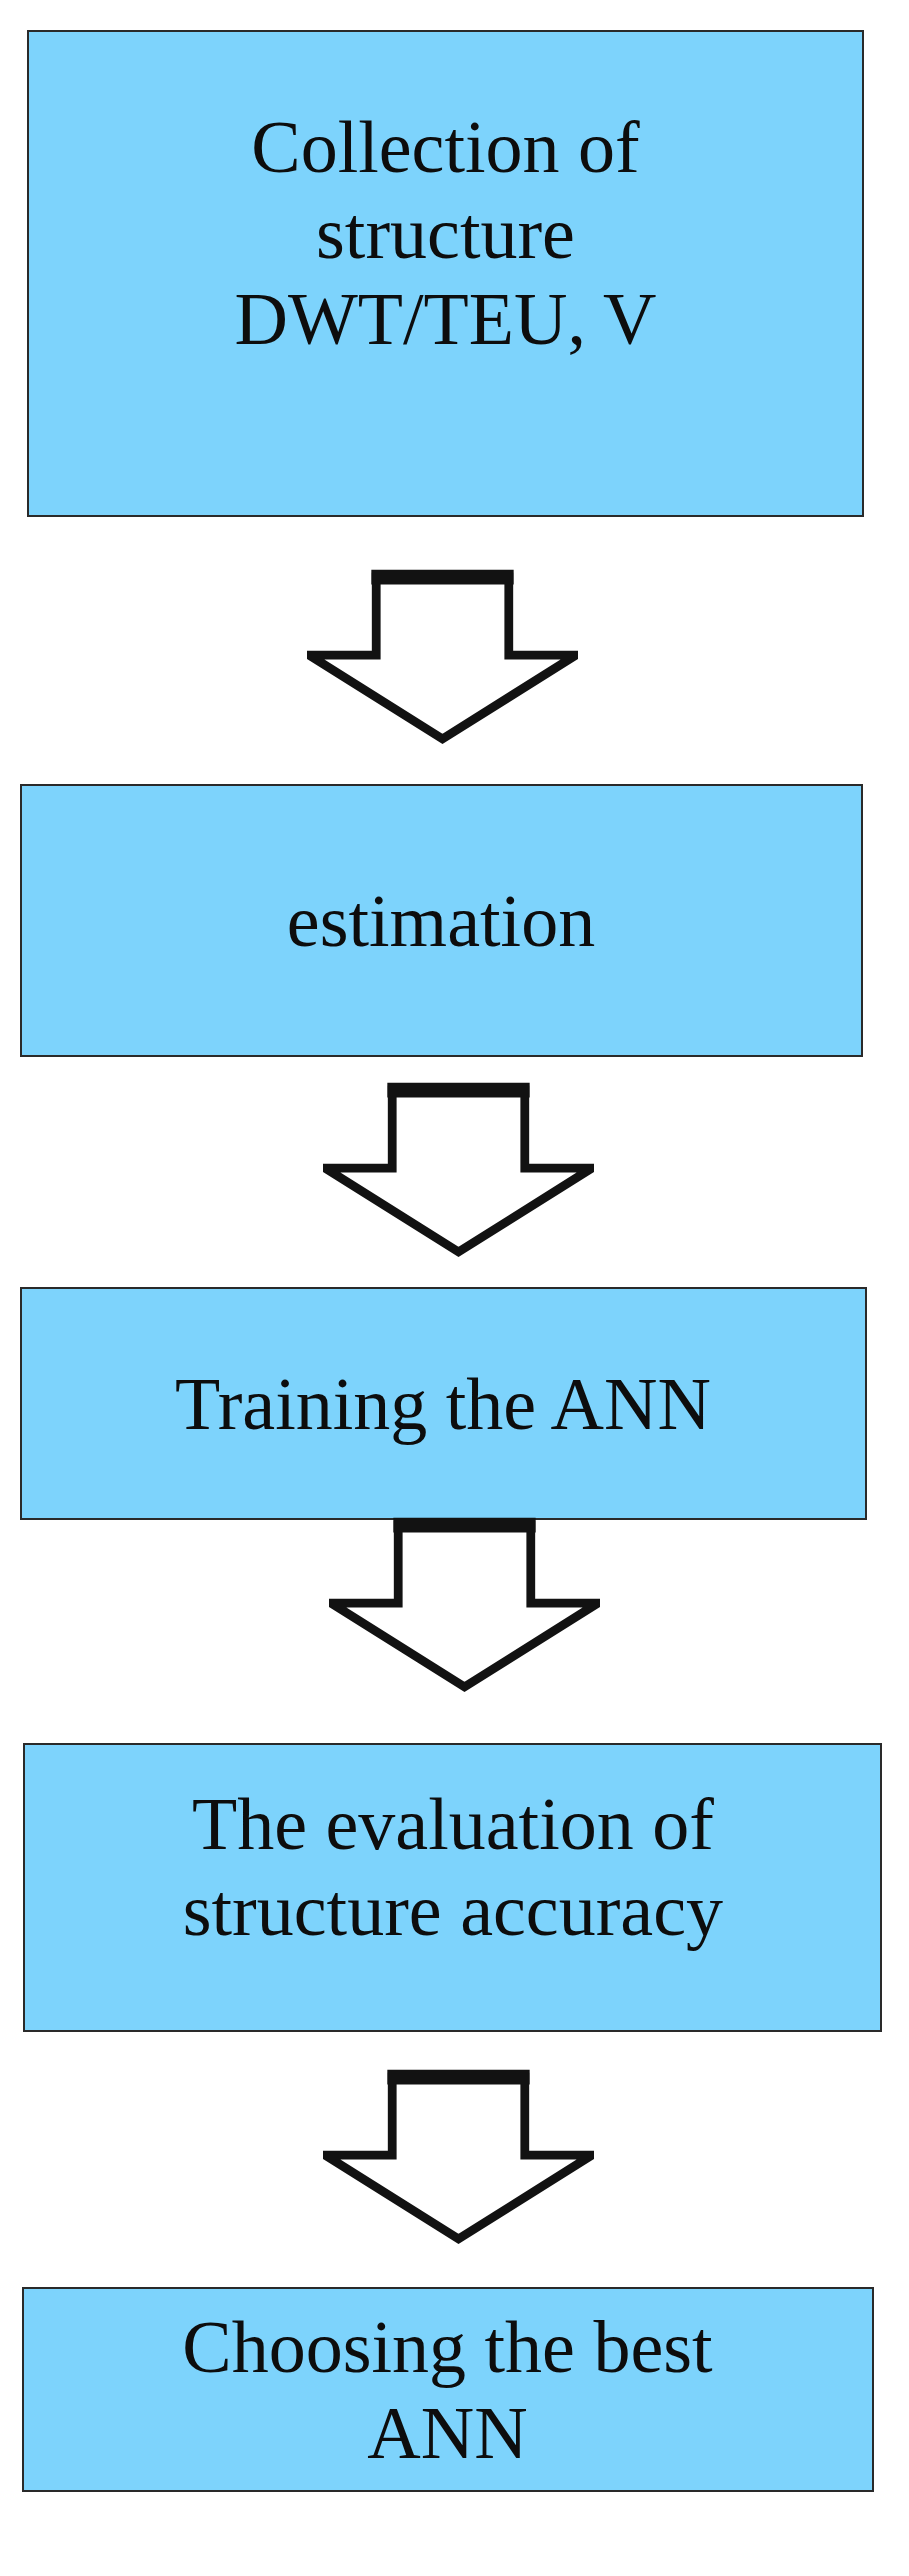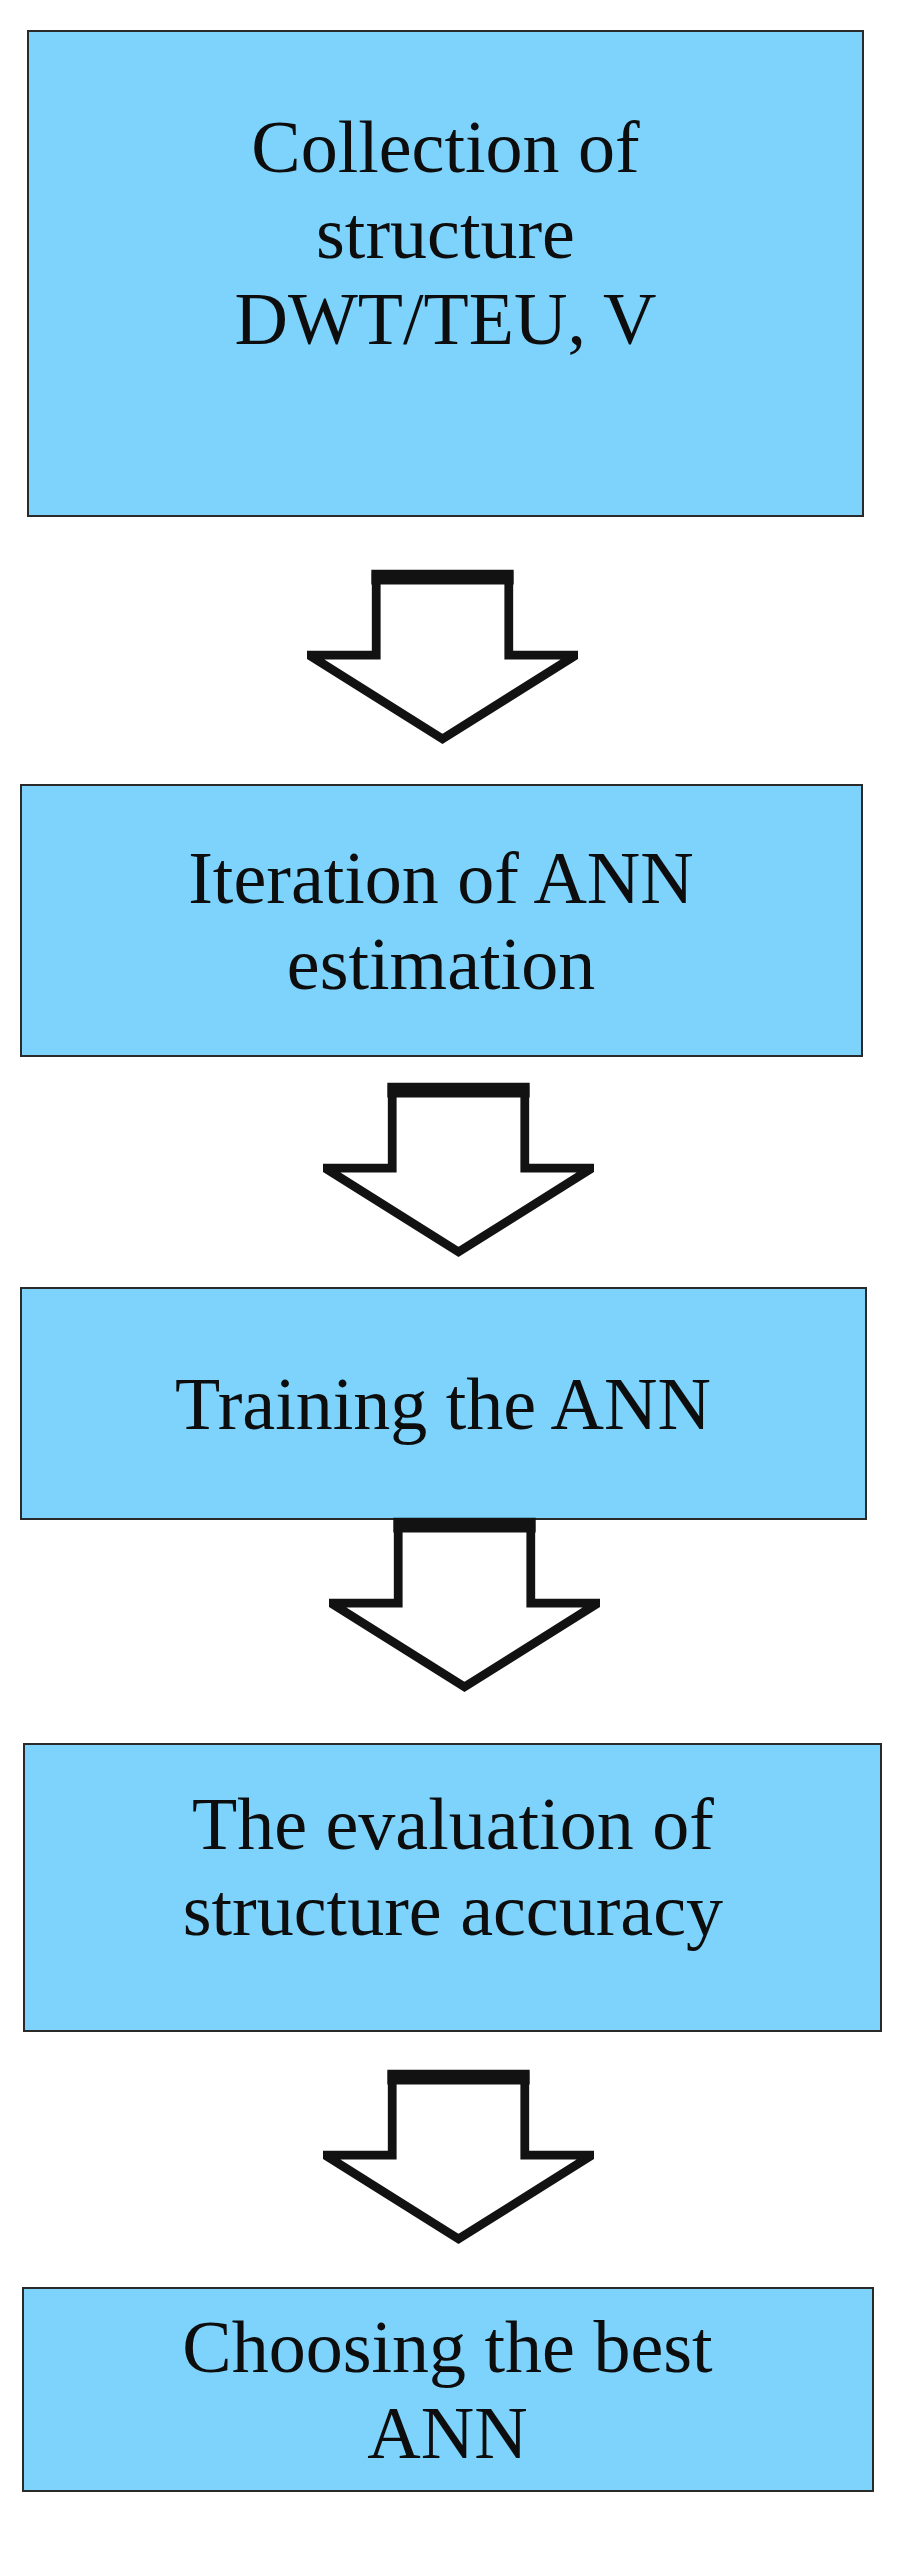--- a/index.html
+++ b/index.html
@@ -59,21 +59,20 @@
     <div class="step-line">structure</div>
     <div class="step-line">DWT/TEU, V</div>
   </div>
 
   <svg class="flow-arrow" id="arrow-1" viewBox="0 0 278 182">
     <polygon points="71,8 207,8 207,88 276,88 139,174 2,88 71,88" fill="#ffffff" stroke="#121212" stroke-width="9" stroke-linejoin="miter"></polygon>
     <line x1="66" y1="8" x2="212" y2="8" stroke="#121212" stroke-width="15"></line>
   </svg>
 
   <div class="step-box" id="box-2">
-    <div class="step-line">Iteration of ANN</div>
     <div class="step-line">estimation</div>
   </div>
 
   <svg class="flow-arrow" id="arrow-2" viewBox="0 0 278 182">
     <polygon points="71,8 207,8 207,88 276,88 139,174 2,88 71,88" fill="#ffffff" stroke="#121212" stroke-width="9" stroke-linejoin="miter"></polygon>
     <line x1="66" y1="8" x2="212" y2="8" stroke="#121212" stroke-width="15"></line>
   </svg>
 
   <div class="step-box" id="box-3">
     <div class="step-line">Training the ANN</div>

